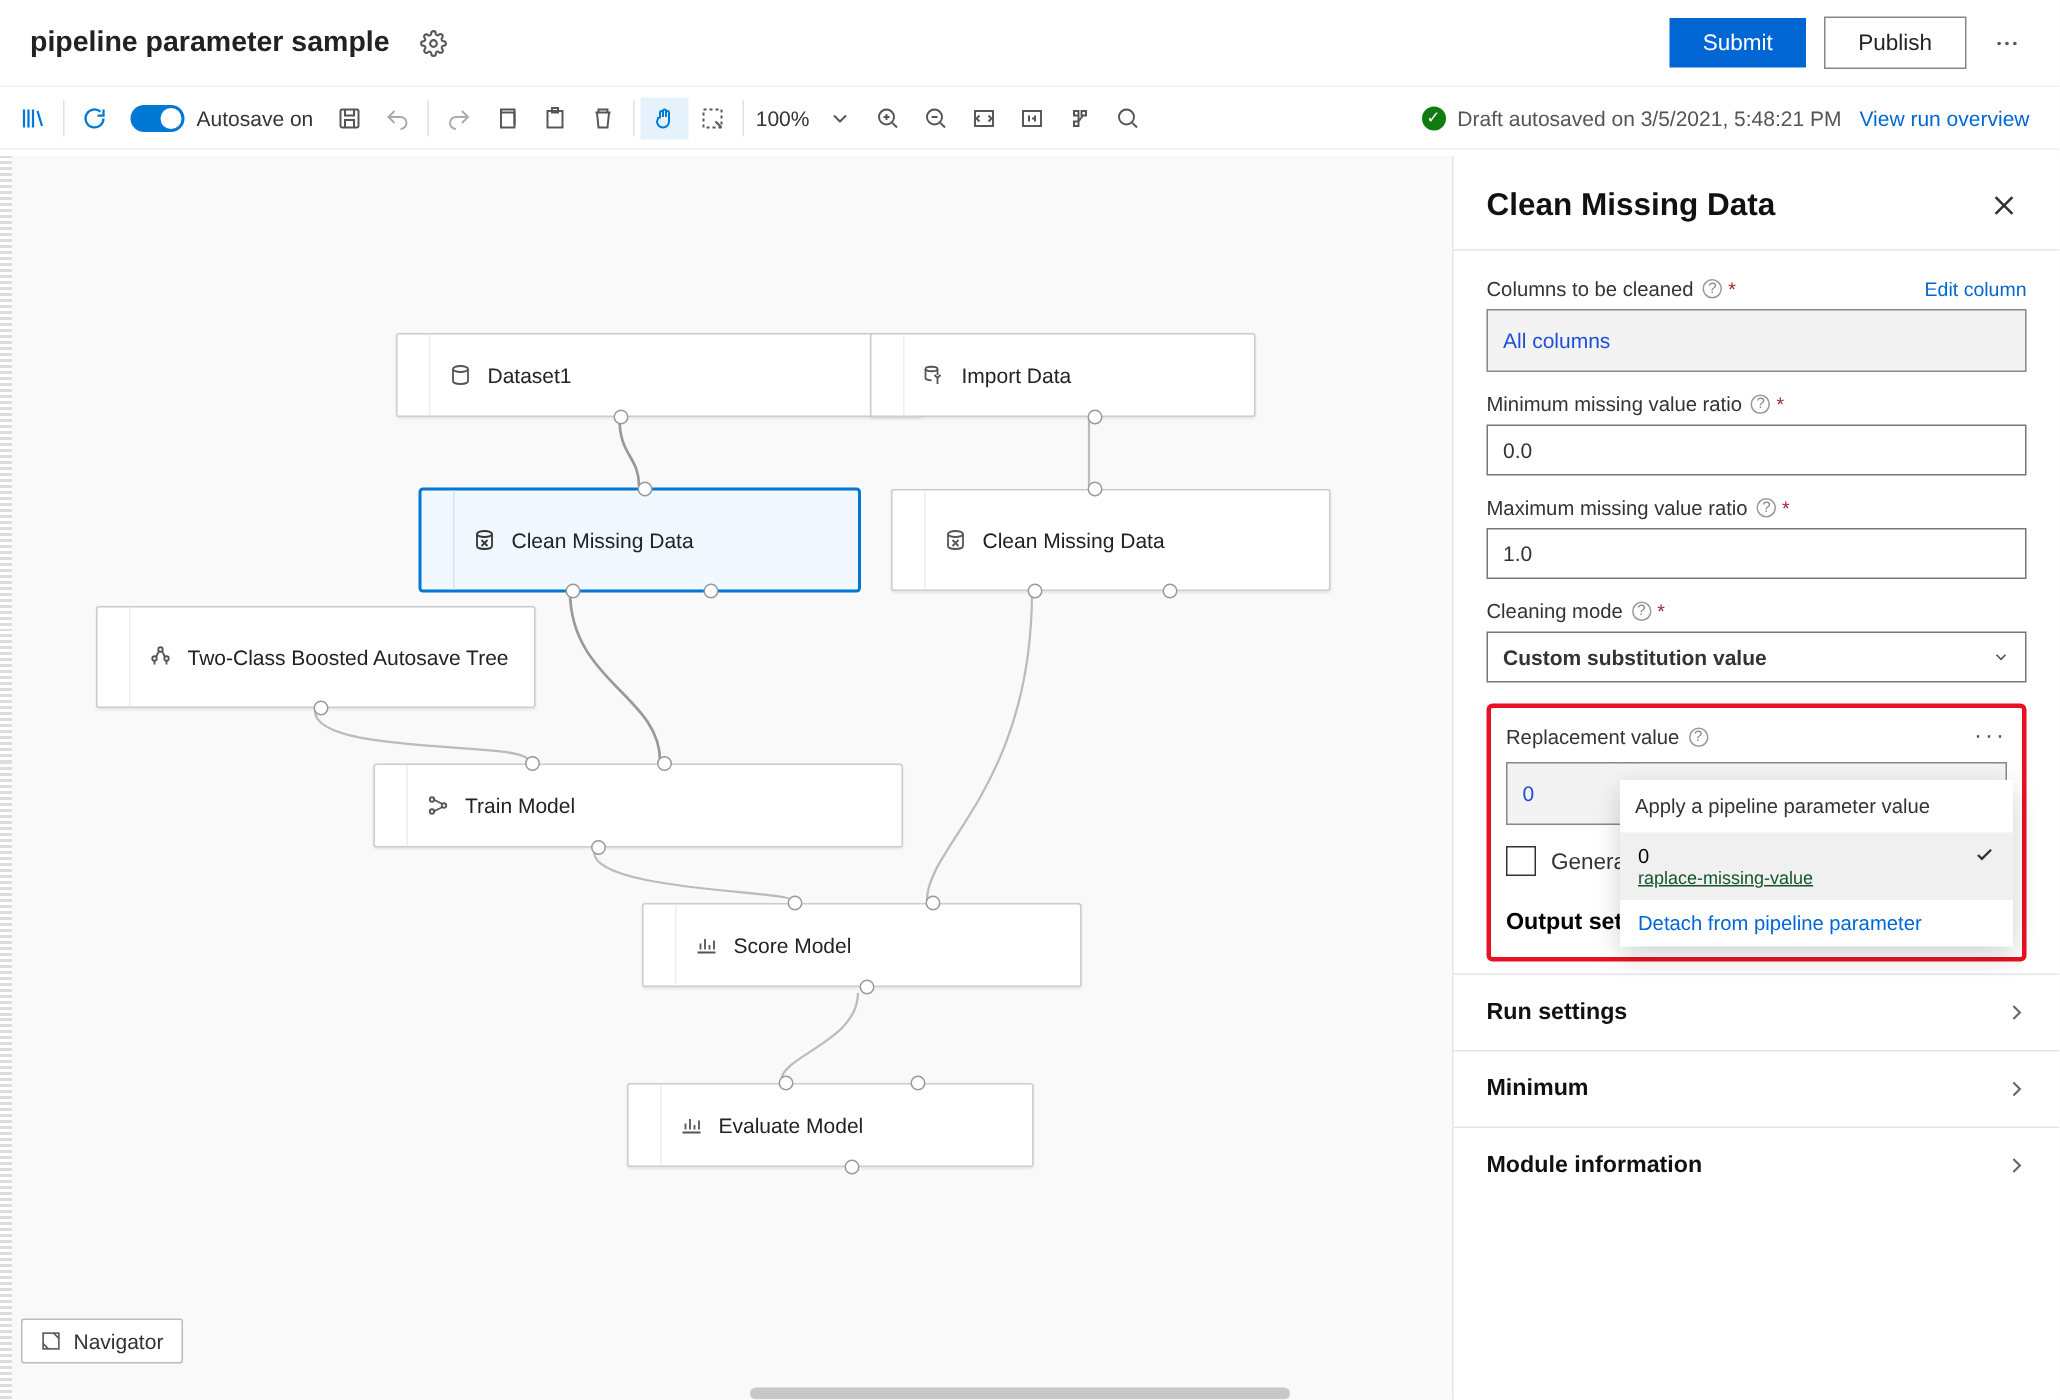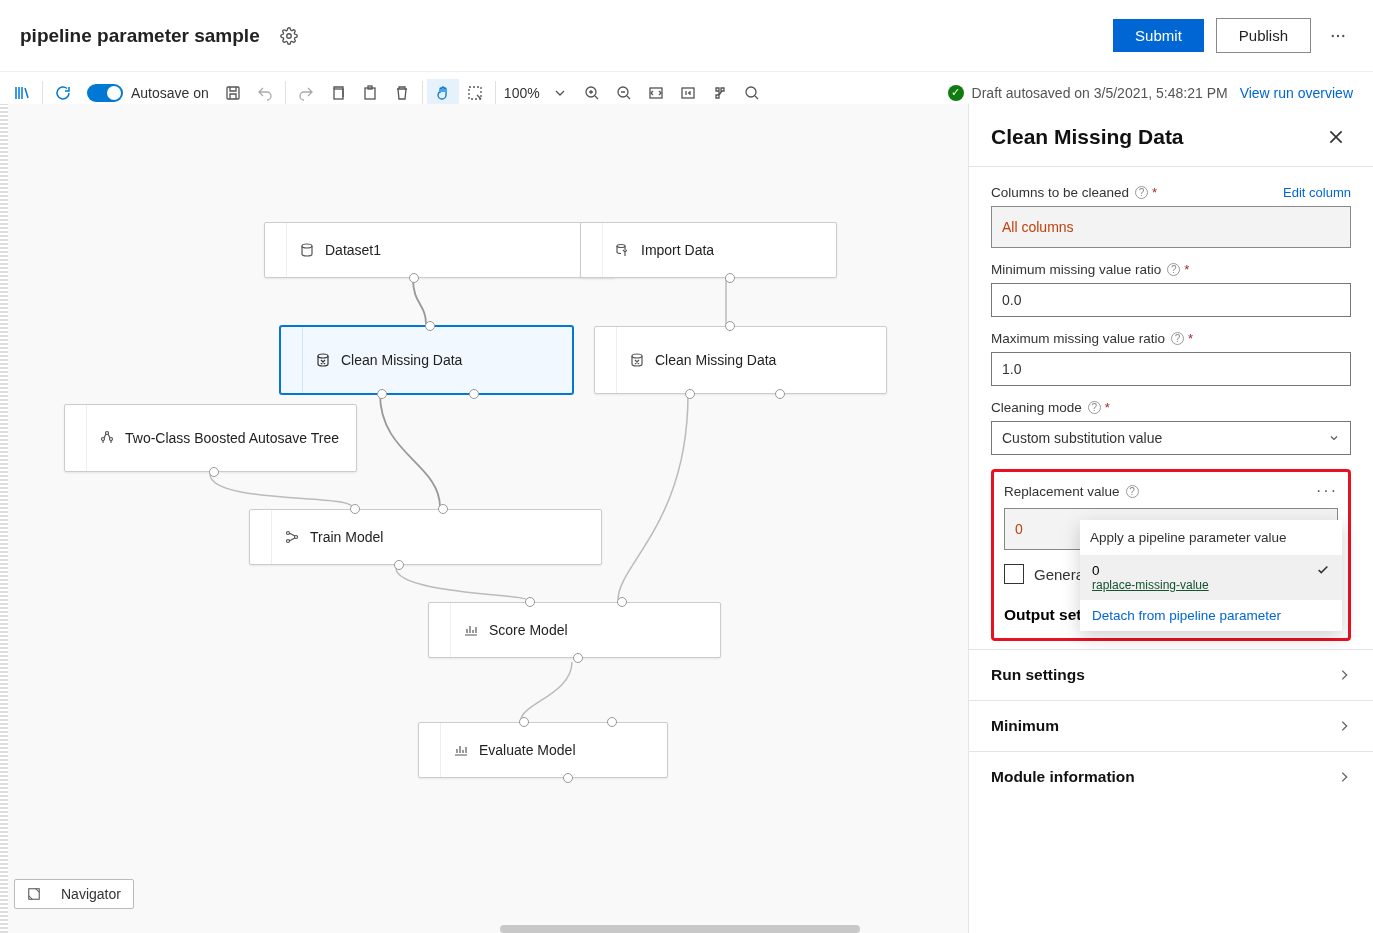--- a/index.html
+++ b/index.html
@@ -1,19 +1,19 @@
 <!DOCTYPE html>
 <html><head>
 <meta charset="utf-8">
 <style>
 * { box-sizing: border-box; margin: 0; padding: 0; font-family: "Segoe UI", -apple-system, sans-serif; }
 body { background: #fff; width: 1373px; height: 933px; overflow: hidden; position: relative; }
 
 
-.header { height: 72px; display: flex; align-items: center; padding: 0 20px; border-bottom: 1px solid #eee; }
+.header { height: 58px; display: flex; align-items: center; padding: 0 20px; border-bottom: 1px solid #eee; }
 .header-title { font-size: 19px; font-weight: 600; color: #222; flex: 0 0 auto; margin-right: 14px; }
 .header-spacer { flex: 1; }
 .btn-primary { background: #0066d4; color: #fff; border: none; padding: 8px 22px; font-size: 15px; cursor: pointer; margin-right: 12px; }
 .btn-secondary { background: #fff; color: #222; border: 1px solid #888; padding: 8px 22px; font-size: 15px; cursor: pointer; margin-right: 12px; }
 .icon-btn { background: none; border: none; cursor: pointer; padding: 6px; color: #555; display: inline-flex; align-items: center; justify-content: center; }
 .icon-btn svg { width: 18px; height: 18px; }
 
 
 .toolbar { height: 42px; background: #fff; border-bottom: 1px solid #eee; display: flex; align-items: center; padding: 0 6px; font-size: 14px; }
 .toolbar-divider { width: 1px; height: 24px; background: #e0e0e0; margin: 0 4px; }
@@ -47,22 +47,22 @@
 .panel-title { font-size: 21px; font-weight: 600; color: #111; flex: 1; }
 .panel-section-divider { border-top: 1px solid #e5e5e5; }
 .panel-body { padding: 4px 22px 0; overflow: visible; position: relative; }
 .field-row { margin-top: 14px; }
 .field-label-row { display: flex; align-items: center; }
 .field-label { font-size: 13.5px; color: #333; }
 .help-icon { width: 13px; height: 13px; border: 1px solid #999; border-radius: 50%; font-size: 10px; color: #888; display: inline-flex; align-items: center; justify-content: center; margin-left: 6px; }
 .required { color: #a4262c; margin-left: 4px; font-size: 13px; }
 .field-link { margin-left: auto; font-size: 13px; color: #0066d4; cursor: pointer; }
 .input-box { margin-top: 6px; border: 1px solid #777; padding: 8px 10px; font-size: 14px; color: #333; background: #fff; width: 100%; }
-.readonly-box { margin-top: 6px; border: 1px solid #888; background: #f3f3f3; color: #c2410c; padding: 12px 10px; font-size: 14px; }
-.select-box { margin-top: 6px; border: 1px solid #777; padding: 8px 10px; font-size: 14px; color: #333; display: flex; align-items: center; cursor: pointer; }
+.readonly-box { margin-top: 6px; border: 1px solid #888; background: #f3f3f3; color: #1d4ed8; padding: 12px 10px; font-size: 14px; }
+.select-box { margin-top: 6px; border: 1px solid #777; padding: 8px 10px; font-size: 14px; color: #333; display: flex; align-items: center; cursor: pointer; font-weight: bold; }
 .select-box .caret { margin-left: auto; }
 .checkbox-row { display: flex; align-items: center; gap: 10px; margin-top: 14px; }
 .cbox { width: 20px; height: 20px; border: 1px solid #333; }
 .section-row { border-top: 1px solid #e5e5e5; padding: 16px 22px; font-size: 15.5px; font-weight: 600; color: #111; display: flex; align-items: center; cursor: pointer; }
 .section-row .chev { margin-left: auto; color: #666; }
 
 
 .highlight-block { border: 3px solid #e81123; border-radius: 4px; padding: 10px 10px 14px; margin-top: 14px; position: relative; }
 .highlight-block::before, .highlight-block::after { display:none; }
 .rv-label-row { display: flex; align-items: center; }
@@ -72,21 +72,21 @@
 .dropdown { position: absolute; top: 38px; right: -4px; width: 262px; background: #fff; box-shadow: 0 6px 18px rgba(0,0,0,.18); z-index: 50; }
 .dropdown-header { padding: 10px 10px; font-size: 13.5px; color: #333; }
 .dropdown-item { padding: 8px 12px; font-size: 13.5px; cursor: pointer; display: flex; align-items: flex-start; gap: 8px; }
 .dropdown-item.sel { background: #f0f0f0; }
 .dropdown-item.sel .check { margin-left: auto; }
 .dropdown-item .col { display: flex; flex-direction: column; }
 .dropdown-item .sub { font-size: 12px; color: #14532d; text-decoration: underline; }
 .dropdown-item.link { color: #0066d4; }
 
 
-.navigator { position: absolute; left: 14px; bottom: 24px; background: #fff; border: 1px solid #bbb; border-radius: 2px; padding: 6px 12px; display: flex; align-items: center; gap: 20px; font-size: 14px; color: #333; cursor: pointer; }
+.navigator { position: absolute; left: 14px; bottom: 24px; background: #fff; border: 1px solid #bbb; border-radius: 2px; padding: 6px 12px; display: flex; align-items: center; gap: 8px; font-size: 14px; color: #333; cursor: pointer; }
 .navigator svg { width: 14px; height: 14px; }
 
 
 .scroll-thumb { position:absolute; bottom:0; left:500px; width:360px; height:8px; background:#c8c8c8; border-radius:4px; }
 </style>
 </head>
 <body>
 
 <div class="header">
   <div class="header-title">pipeline parameter sample</div>
@@ -328,21 +328,21 @@
       <svg class="node-icon" viewBox="0 0 16 16" fill="none" stroke="#555" stroke-width="1.2">
           <path d="M2 13h12M4 11V7M7 11V4M10 11V8M13 11V5"></path>
         </svg>
       <span class="node-label">Score Model</span>
     </div>
     <div class="port" style="left:96px; top:-6px;"></div>
     <div class="port" style="left:188px; top:-6px;"></div>
     <div class="port" style="left:144px; bottom:-6px;"></div>
   </div>
 
-  <div class="node" style="left:418px; top:618px; width:250px;">
+  <div class="node" style="left:418px; top:618px; width:271px;">
     <div class="node-handle"></div>
     <div class="node-body">
       <svg class="node-icon" viewBox="0 0 16 16" fill="none" stroke="#555" stroke-width="1.2">
           <path d="M2 13h12M4 11V7M7 11V4M10 11V8M13 11V5"></path>
         </svg>
       <span class="node-label">Evaluate Model</span>
     </div>
     <div class="port" style="left:100px; top:-6px;"></div>
     <div class="port" style="left:188px; top:-6px;"></div>
     <div class="port" style="left:144px; bottom:-6px;"></div>

